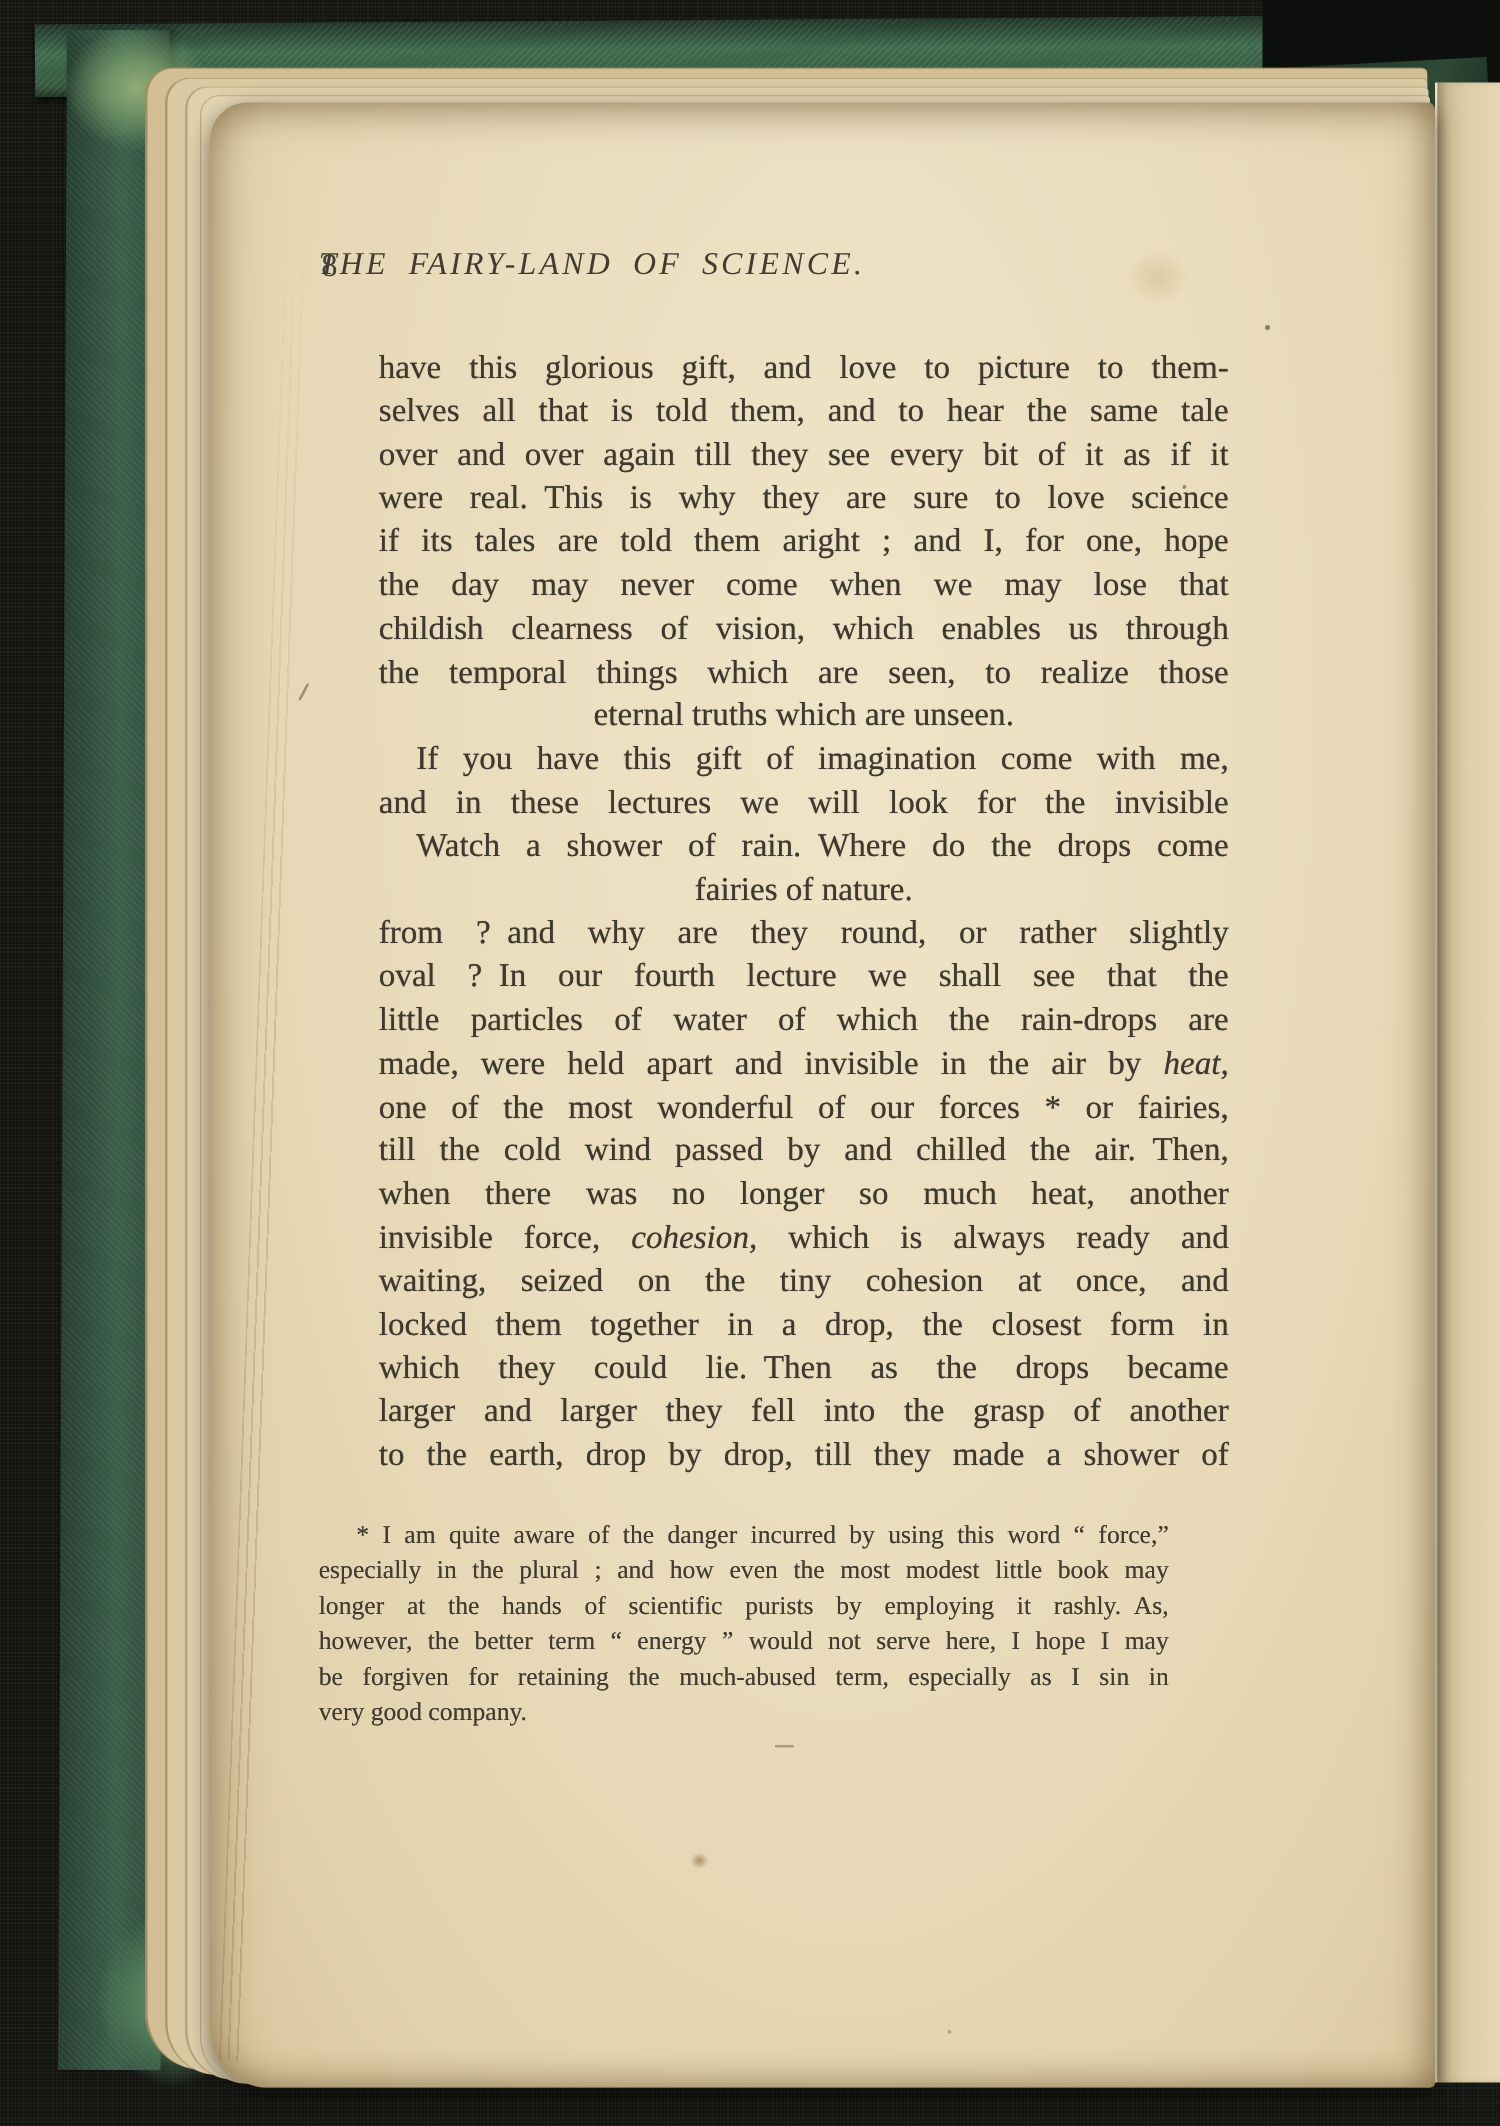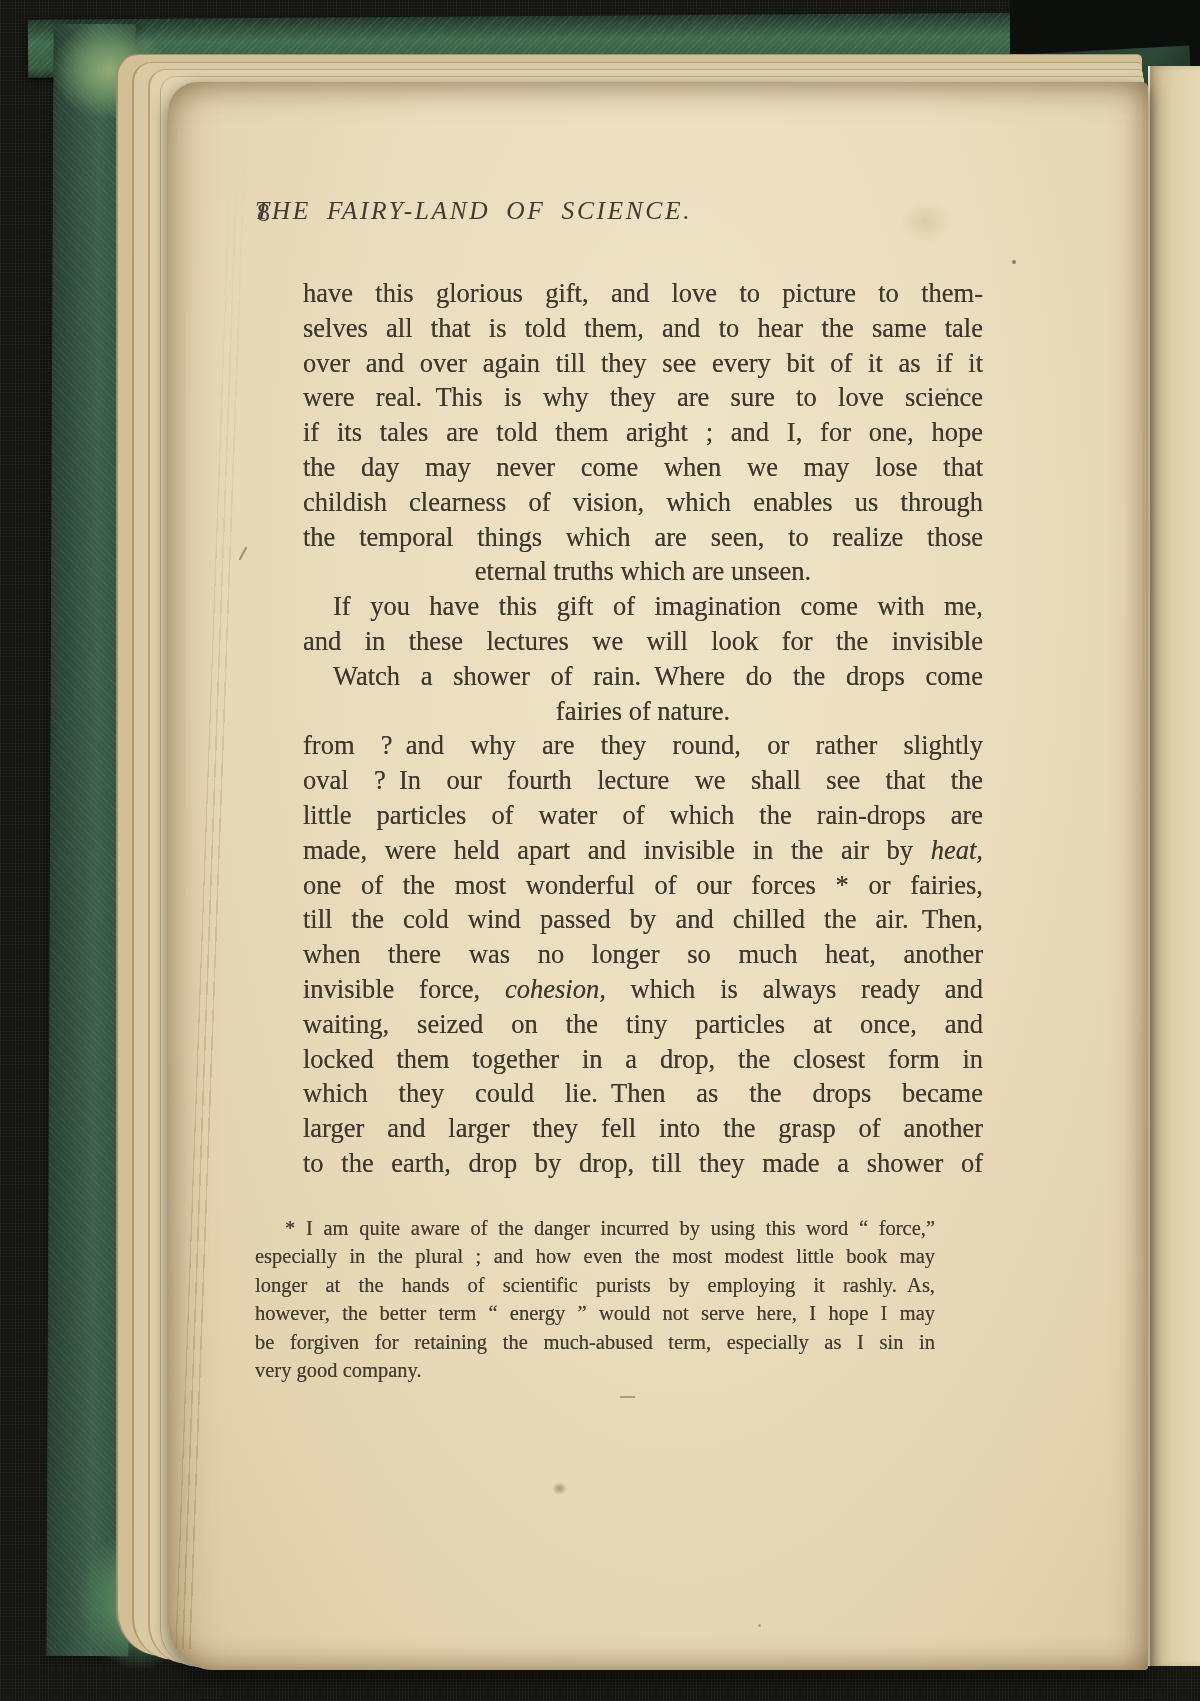--- a/index.html
+++ b/index.html
@@ -178,21 +178,21 @@
       <div class="tline just ind"><span>Watch a shower of rain. Where do the drops come</span></div>
       <div class="tline"><span>fairies of nature.</span></div>
       <div class="tline just"><span>from ? and why are they round, or rather slightly</span></div>
       <div class="tline just"><span>oval ? In our fourth lecture we shall see that the</span></div>
       <div class="tline just"><span>little particles of water of which the rain-drops are</span></div>
       <div class="tline just"><span>made, were held apart and invisible in the air by </span><i>heat,</i></div>
       <div class="tline just"><span>one of the most wonderful of our forces * or fairies,</span></div>
       <div class="tline just"><span>till the cold wind passed by and chilled the air. Then,</span></div>
       <div class="tline just"><span>when there was no longer so much heat, another</span></div>
       <div class="tline just"><span>invisible force, </span><i>cohesion,</i><span> which is always ready and</span></div>
-      <div class="tline just"><span>waiting, seized on the tiny particles at once, and</span></div>
+      <div class="tline just"><span>waiting, seized on the tiny cohesion at once, and</span></div>
       <div class="tline just"><span>locked them together in a drop, the closest form in</span></div>
       <div class="tline just"><span>which they could lie. Then as the drops became</span></div>
       <div class="tline just"><span>larger and larger they fell into the grasp of another</span></div>
       <div class="tline just"><span>to the earth, drop by drop, till they made a shower of</span></div>
     </div>
 
   <div class="footnote">
       <div class="tline just ind"><span>* I am quite aware of the danger incurred by using this word “ force,”</span></div>
       <div class="tline just"><span>especially in the plural ; and how even the most modest little book may</span></div>
       <div class="tline just"><span>longer at the hands of scientific purists by employing it rashly. As,</span></div>

